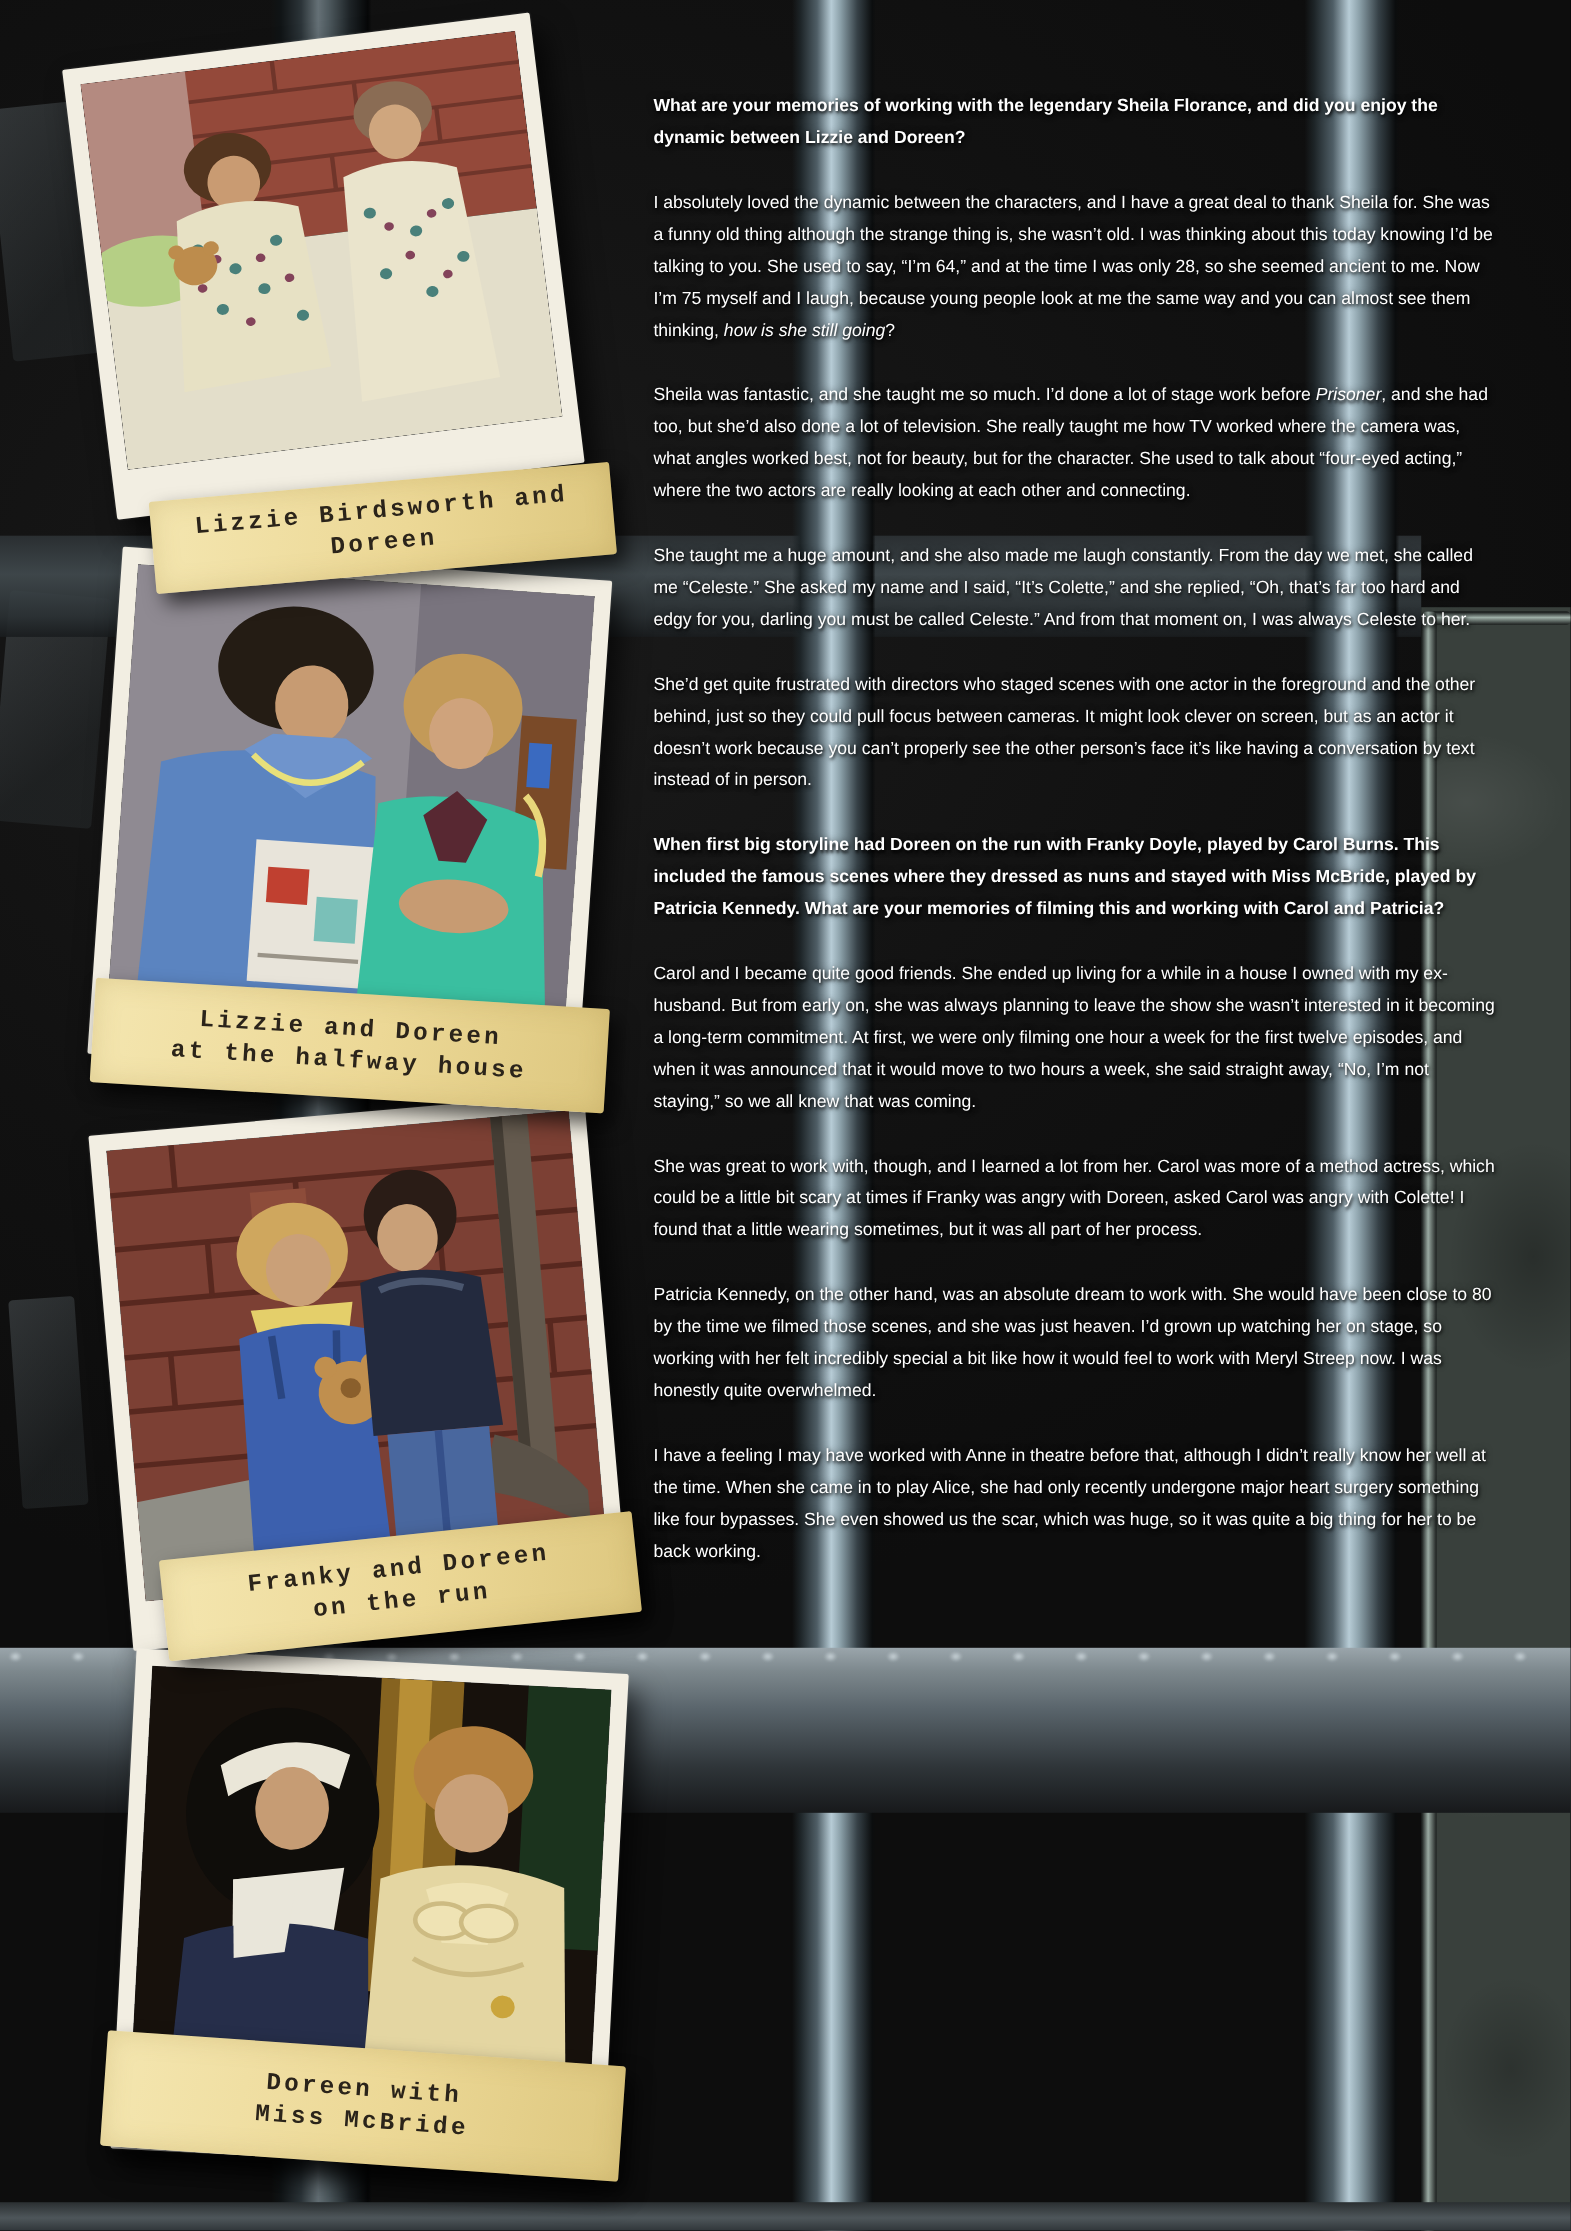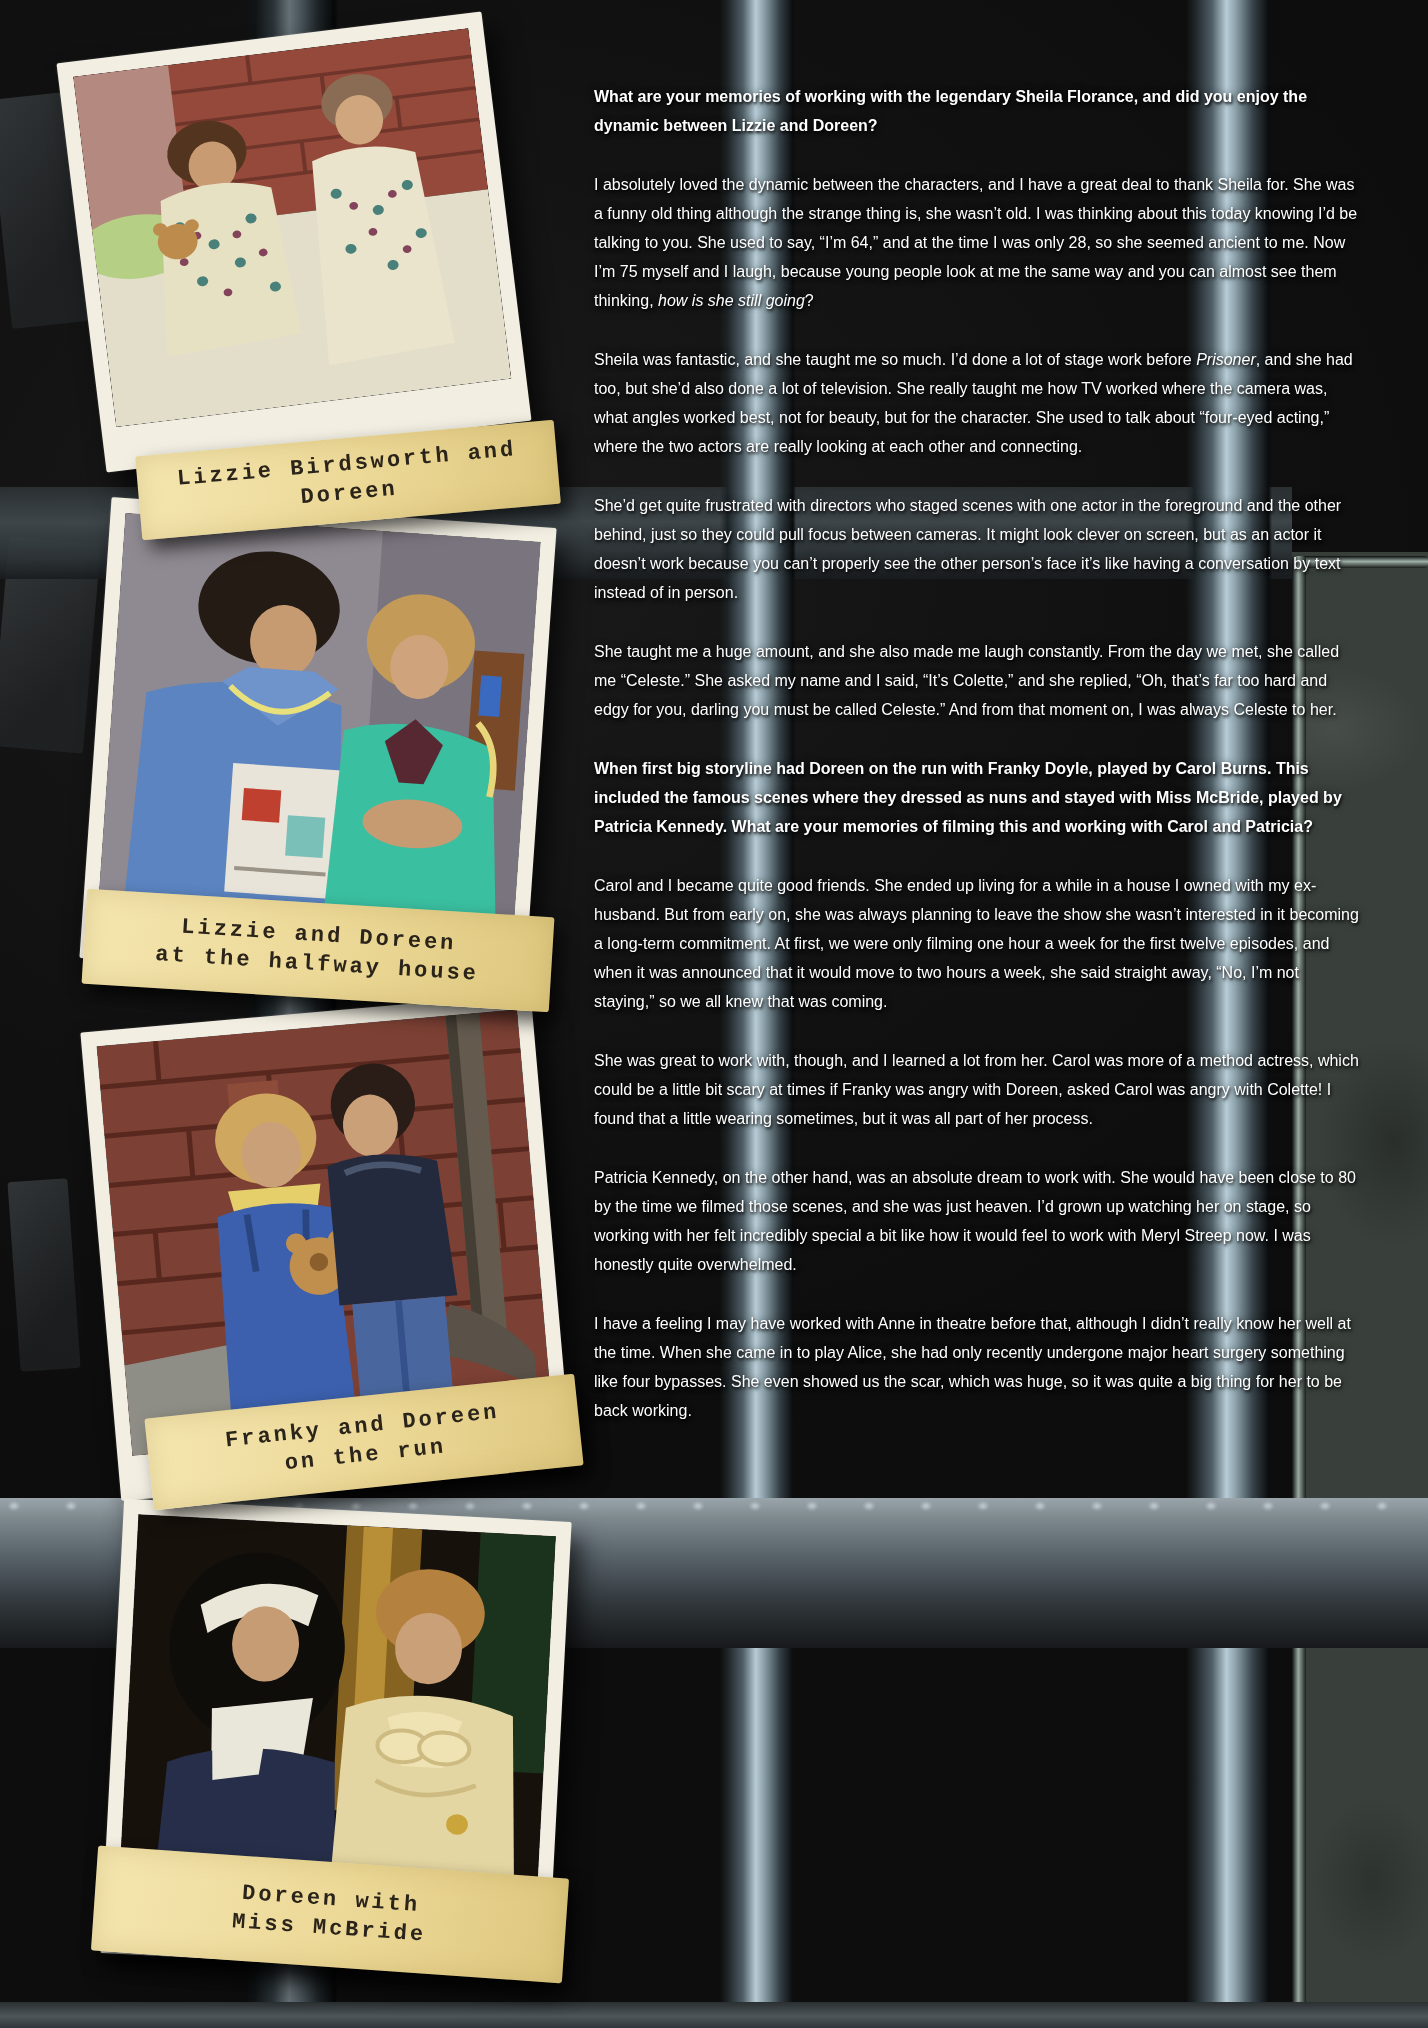--- a/index.html
+++ b/index.html
@@ -260,22 +260,22 @@
 at the halfway house</div>
   <div class="caption" style="left:148px;top:1396px;width:432px;height:92px;transform:rotate(-6deg);">Franky and Doreen
 on the run</div>
   <div class="caption" style="left:94px;top:1862px;width:472px;height:105px;transform:rotate(4deg);">Doreen with
 Miss McBride</div>
 
   <div class="column">
       <p class="question"><span>What are your memories of working with the legendary Sheila Florance, and did you enjoy the dynamic between Lizzie and Doreen?</span></p>
       <p class="answer"><span>I absolutely loved the dynamic between the characters, and I have a great deal to thank Sheila for. She was a funny old thing although the strange thing is, she wasn’t old. I was thinking about this today knowing I’d be talking to you. She used to say, “I’m 64,” and at the time I was only 28, so she seemed ancient to me. Now I’m 75 myself and I laugh, because young people look at me the same way and you can almost see them thinking, </span><span class="italic">how is she still going</span><span>?</span></p>
       <p class="answer"><span>Sheila was fantastic, and she taught me so much. I’d done a lot of stage work before </span><span class="italic">Prisoner</span><span>, and she had too, but she’d also done a lot of television. She really taught me how TV worked where the camera was, what angles worked best, not for beauty, but for the character. She used to talk about “four-eyed acting,” where the two actors are really looking at each other and connecting.</span></p>
+      <p class="answer"><span>She taught me a huge amount, and she also made me laugh constantly. From the day we met, she called me “Celeste.” She asked my name and I said, “It’s Colette,” and she replied, “Oh, that’s far too hard and edgy for you, darling you must be called Celeste.” And from that moment on, I was always Celeste to her.</span></p>
       <p class="answer"><span>She’d get quite frustrated with directors who staged scenes with one actor in the foreground and the other behind, just so they could pull focus between cameras. It might look clever on screen, but as an actor it doesn’t work because you can’t properly see the other person’s face it’s like having a conversation by text instead of in person.</span></p>
-      <p class="answer"><span>She taught me a huge amount, and she also made me laugh constantly. From the day we met, she called me “Celeste.” She asked my name and I said, “It’s Colette,” and she replied, “Oh, that’s far too hard and edgy for you, darling you must be called Celeste.” And from that moment on, I was always Celeste to her.</span></p>
       <p class="question"><span>When first big storyline had Doreen on the run with Franky Doyle, played by Carol Burns. This included the famous scenes where they dressed as nuns and stayed with Miss McBride, played by Patricia Kennedy. What are your memories of filming this and working with Carol and Patricia?</span></p>
       <p class="answer"><span>Carol and I became quite good friends. She ended up living for a while in a house I owned with my ex-husband. But from early on, she was always planning to leave the show she wasn’t interested in it becoming a long-term commitment. At first, we were only filming one hour a week for the first twelve episodes, and when it was announced that it would move to two hours a week, she said straight away, “No, I’m not staying,” so we all knew that was coming.</span></p>
       <p class="answer"><span>She was great to work with, though, and I learned a lot from her. Carol was more of a method actress, which could be a little bit scary at times if Franky was angry with Doreen, asked Carol was angry with Colette! I found that a little wearing sometimes, but it was all part of her process.</span></p>
       <p class="answer"><span>Patricia Kennedy, on the other hand, was an absolute dream to work with. She would have been close to 80 by the time we filmed those scenes, and she was just heaven. I’d grown up watching her on stage, so working with her felt incredibly special a bit like how it would feel to work with Meryl Streep now. I was honestly quite overwhelmed.</span></p>
       <p class="answer"><span>I have a feeling I may have worked with Anne in theatre before that, although I didn’t really know her well at the time. When she came in to play Alice, she had only recently undergone major heart surgery something like four bypasses. She even showed us the scar, which was huge, so it was quite a big thing for her to be back working.</span></p>
     </div>
 
 </div>
 
 </body></html>

